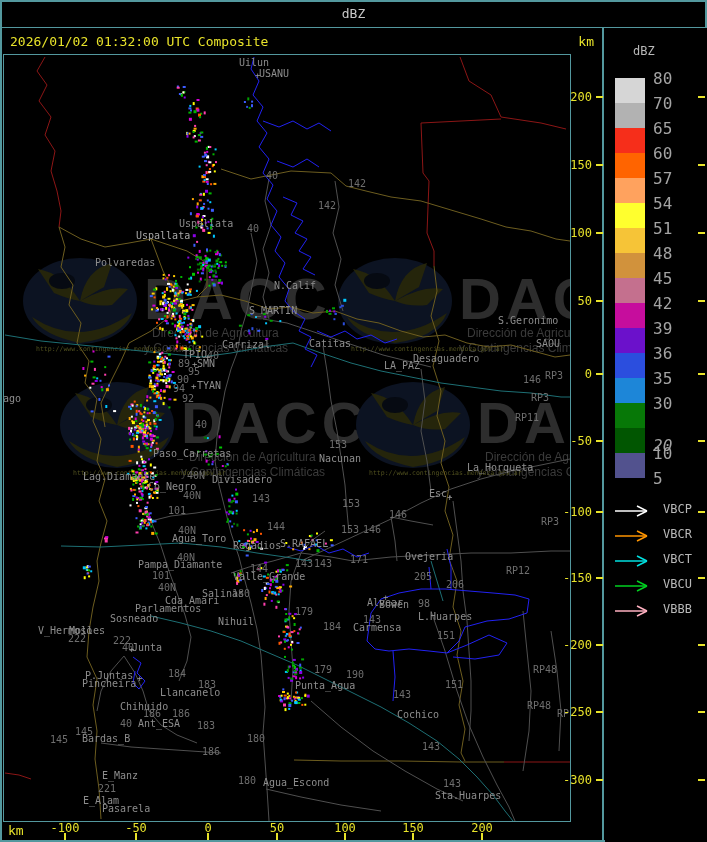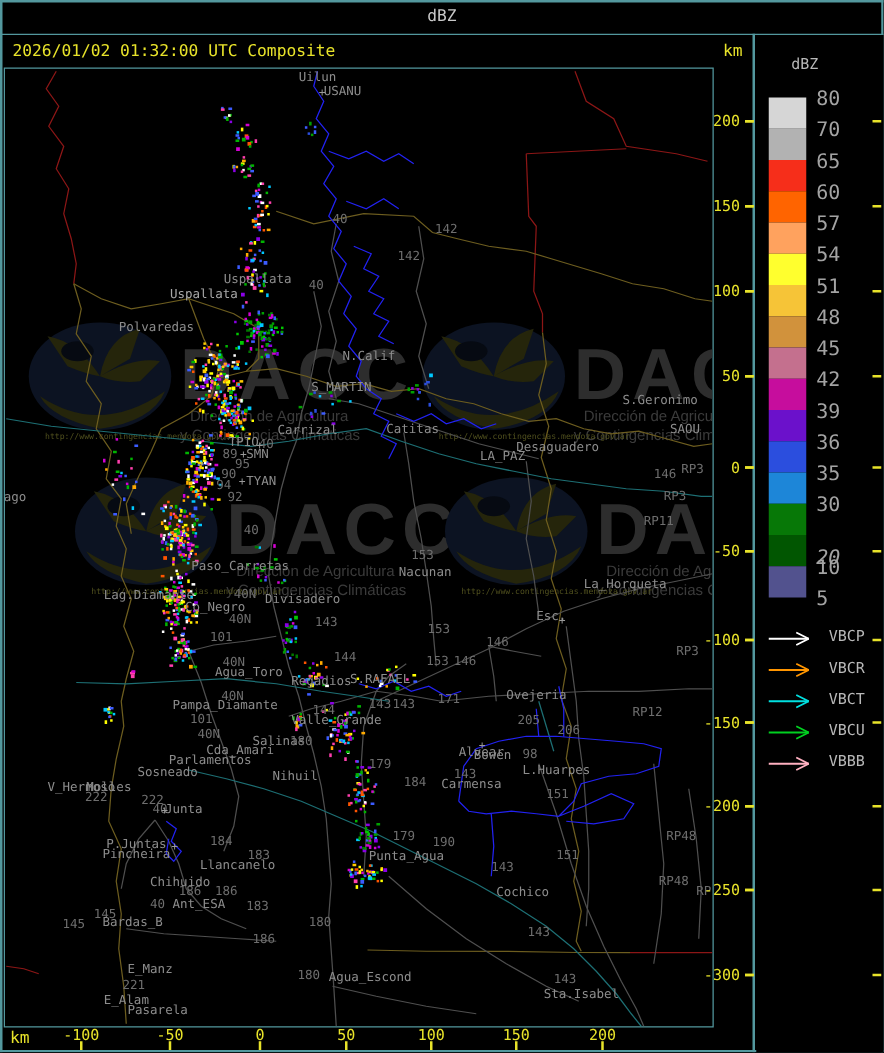--- a/index.html
+++ b/index.html
@@ -1418,21 +1418,21 @@
         <span class="mlbl d" style="left: 342px; top: 615px;">190</span>
         <span class="mlbl d" style="left: 433px; top: 576px;">151</span>
         <span class="mlbl d" style="left: 441px; top: 625px;">151</span>
         <span class="mlbl d" style="left: 389px; top: 635px;">143</span>
         <span class="mlbl n" style="left: 393px; top: 655px;">Cochico</span>
         <span class="mlbl d" style="left: 529px; top: 610px;">RP48</span>
         <span class="mlbl d" style="left: 523px; top: 646px;">RP48</span>
         <span class="mlbl d" style="left: 553px; top: 654px;">RP</span>
         <span class="mlbl d" style="left: 418px; top: 687px;">143</span>
         <span class="mlbl d" style="left: 439px; top: 724px;">143</span>
-        <span class="mlbl n" style="left: 431px; top: 736px;">Sta.Isabel</span>
+        <span class="mlbl n" style="left: 431px; top: 736px;">Sta.Huarpes</span>
         <span class="mlbl n" style="left: 134px; top: 505px;">Pampa_Diamante</span>
         <span class="mlbl d" style="left: 148px; top: 516px;">101</span>
         <span class="mlbl d" style="left: 164px; top: 451px;">101</span>
         <span class="mlbl d" style="left: 183px; top: 416px;">40N</span>
         <span class="mlbl d" style="left: 179px; top: 436px;">40N</span>
         <span class="mlbl d" style="left: 174px; top: 471px;">40N</span>
         <span class="mlbl d" style="left: 173px; top: 498px;">40N</span>
         <span class="mlbl d" style="left: 154px; top: 528px;">40N</span>
         <span class="mlbl n" style="left: 198px; top: 534px;">Salinas</span>
         <span class="mlbl d" style="left: 228px; top: 534px;">180</span>

